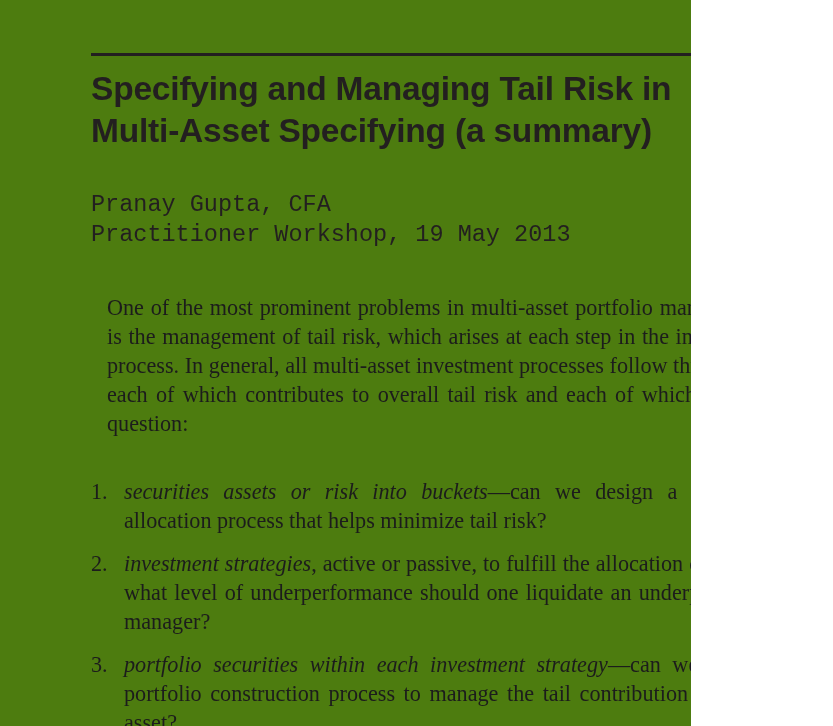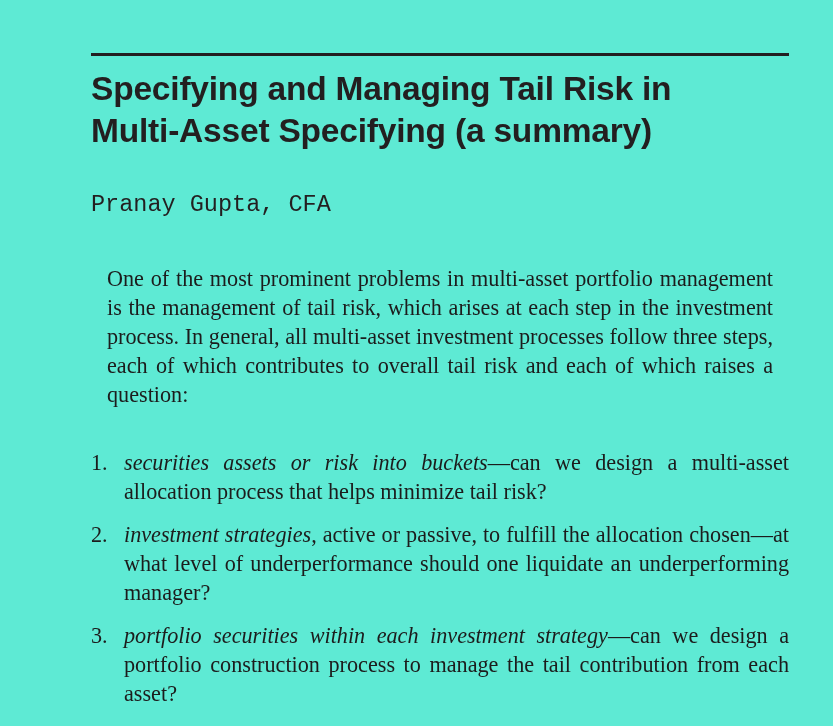--- a/index.html
+++ b/index.html
@@ -2,23 +2,23 @@
 <html><head>
 <meta charset="utf-8">
 <style>
   html, body {
     margin: 0;
     padding: 0;
     background: #ffffff;
   }
   #page {
     position: relative;
-    width: 833px;
+    width: 691px;
     height: 726px;
-    background: #5eead4;
+    background: #4d7c0f;
     overflow: hidden;
     font-family: "Liberation Serif", "DejaVu Serif", serif;
     color: #1c1c1c;
   }
   .content {
     position: absolute;
     left: 91px;
     top: 0;
     width: 698px;
   }
@@ -101,20 +101,21 @@
 
 <div id="page">
   <div class="content">
 
     <div class="top-rule"></div>
 
     <h1 class="doc-title"><span>Specifying and Managing Tail Risk in</span><br><span>Multi-Asset Specifying (a summary)</span></h1>
 
     <div class="byline">
       <span class="byline-line">Pranay Gupta, CFA</span>
+      <span class="byline-line">Practitioner Workshop, 19 May 2013</span>
     </div>
 
     <p class="body-para">One of the most prominent problems in multi-asset portfolio management is the management of tail risk, which arises at each step in the investment process. In general, all multi-asset investment processes follow three steps, each of which contributes to overall tail risk and each of which raises a question:</p>
 
     <ol class="steps">
       <li>
         <span class="step-num">1.</span><span class="step-term">securities assets or risk into buckets</span><span class="step-rest">—can we design a multi-asset allocation process that helps minimize tail risk?</span>
       </li>
       <li>
         <span class="step-num">2.</span><span class="step-term">investment strategies</span><span class="step-rest">, active or passive, to fulfill the allocation chosen—at what level of underperformance should one liquidate an underperforming manager?</span>

